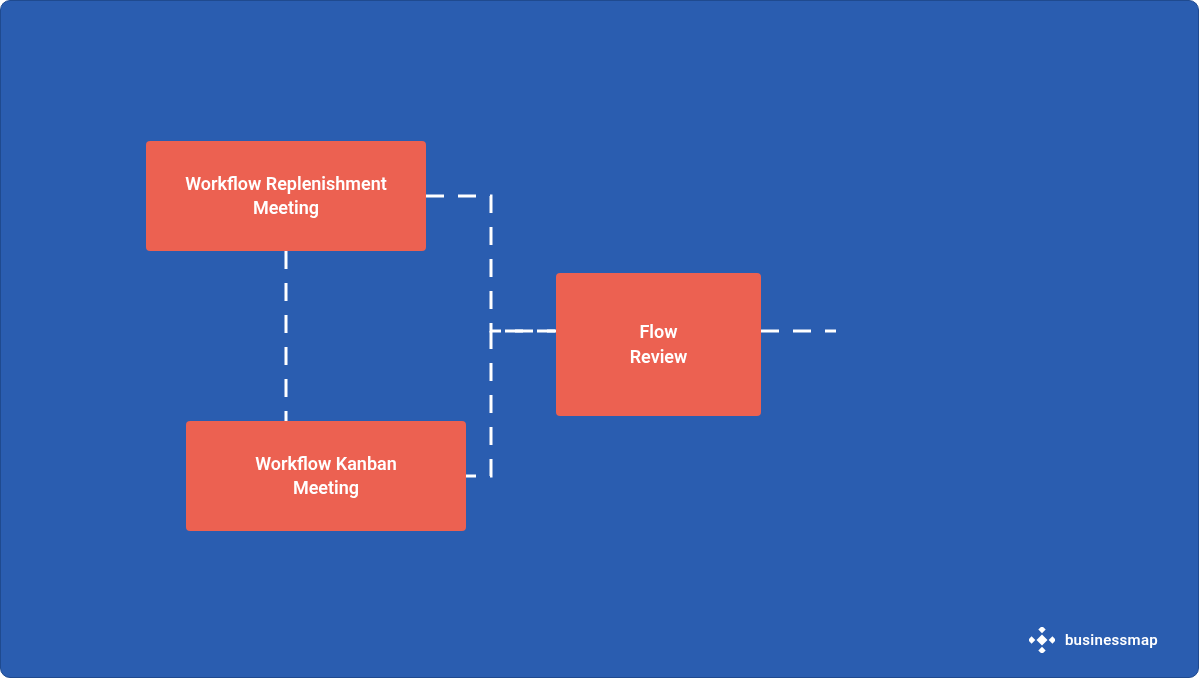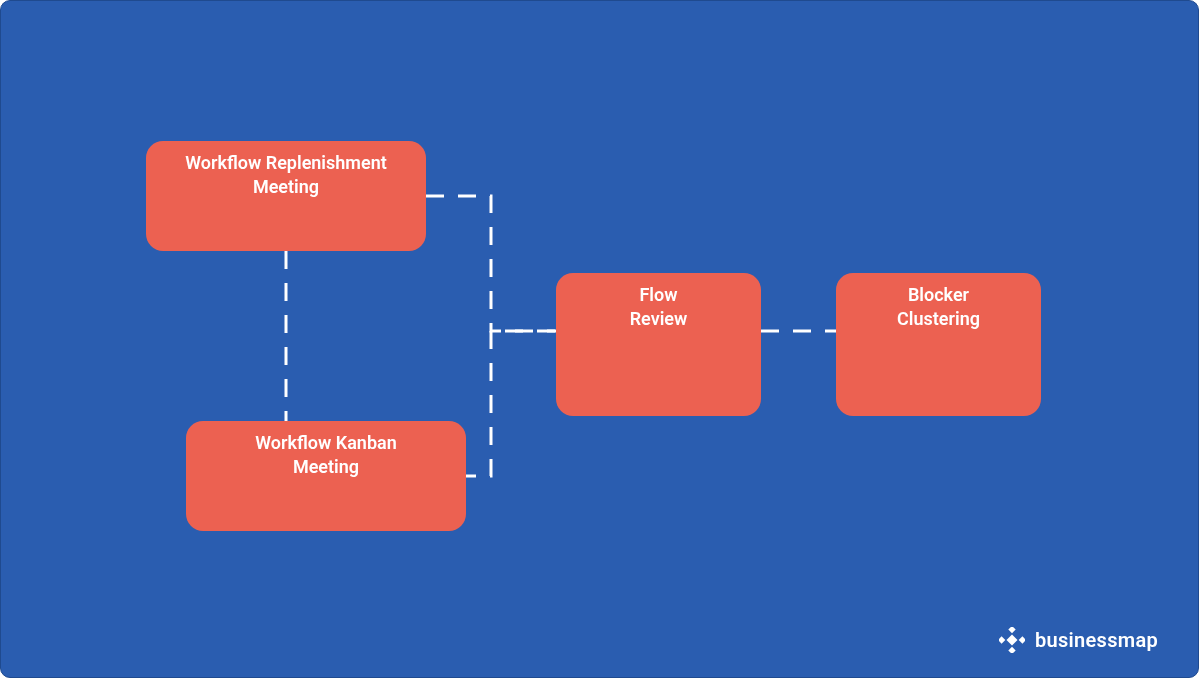--- a/index.html
+++ b/index.html
@@ -14,44 +14,44 @@
     height: 678px;
     background: #2a5db0;
     border: 1px solid #1f4a8f;
     border-radius: 10px;
     overflow: hidden;
   }
   .node {
     position: absolute;
     background: #ec6151;
     color: #fff;
-    border-radius: 17px;
+    border-radius: 4px;
     display: flex;
-    align-items: flex-start;
+    align-items: center;
     justify-content: center;
     text-align: center;
     font-weight: 600;
     font-size: 18px;
     line-height: 1.35;
     padding: 10px 18px;
   }
   .node.large { width: 280px; height: 110px; }
   .node.small { width: 205px; height: 143px; }
   .dash-group { stroke-dasharray: 18 14; }
   .logo {
     position: absolute;
     right: 40px;
     bottom: 24px;
     display: flex;
     align-items: center;
     gap: 10px;
     color: #fff;
   }
   .logo-text {
-    font-size: 20px;
+    font-size: 15px;
     font-weight: 600;
     letter-spacing: 0.3px;
   }
 </style>
 </head>
 <body>
 
 <div class="canvas">
 
   <svg width="1199" height="678" viewBox="0 0 1199 678" style="position:absolute;left:0;top:0;" fill="none" stroke="#ffffff" stroke-width="3">
@@ -75,24 +75,20 @@
   <div class="node large" style="left:145px; top:420px;margin-left:40px;">
     <span style="white-space:pre-line;">Workflow Kanban
 Meeting</span>
   </div>
 
   <div class="node small" style="left:555px; top:272px;">
     <span style="white-space:pre-line;">Flow
 Review</span>
   </div>
 
-  <div class="node small" style="left:835px; top:272px;">
-    <span style="white-space:pre-line;">Blocker
-Clustering</span>
-  </div>
 
   <div class="logo">
     <svg width="26" height="26" viewBox="0 0 40 40" fill="#ffffff">
       <rect x="16" y="0" width="8" height="8" transform="rotate(45 20 4)"></rect>
       <rect x="16" y="32" width="8" height="8" transform="rotate(45 20 36)"></rect>
       <rect x="0" y="16" width="8" height="8" transform="rotate(45 4 20)"></rect>
       <rect x="32" y="16" width="8" height="8" transform="rotate(45 36 20)"></rect>
       <rect x="14" y="14" width="12" height="12" transform="rotate(45 20 20)"></rect>
     </svg>
     <span class="logo-text">businessmap</span>

